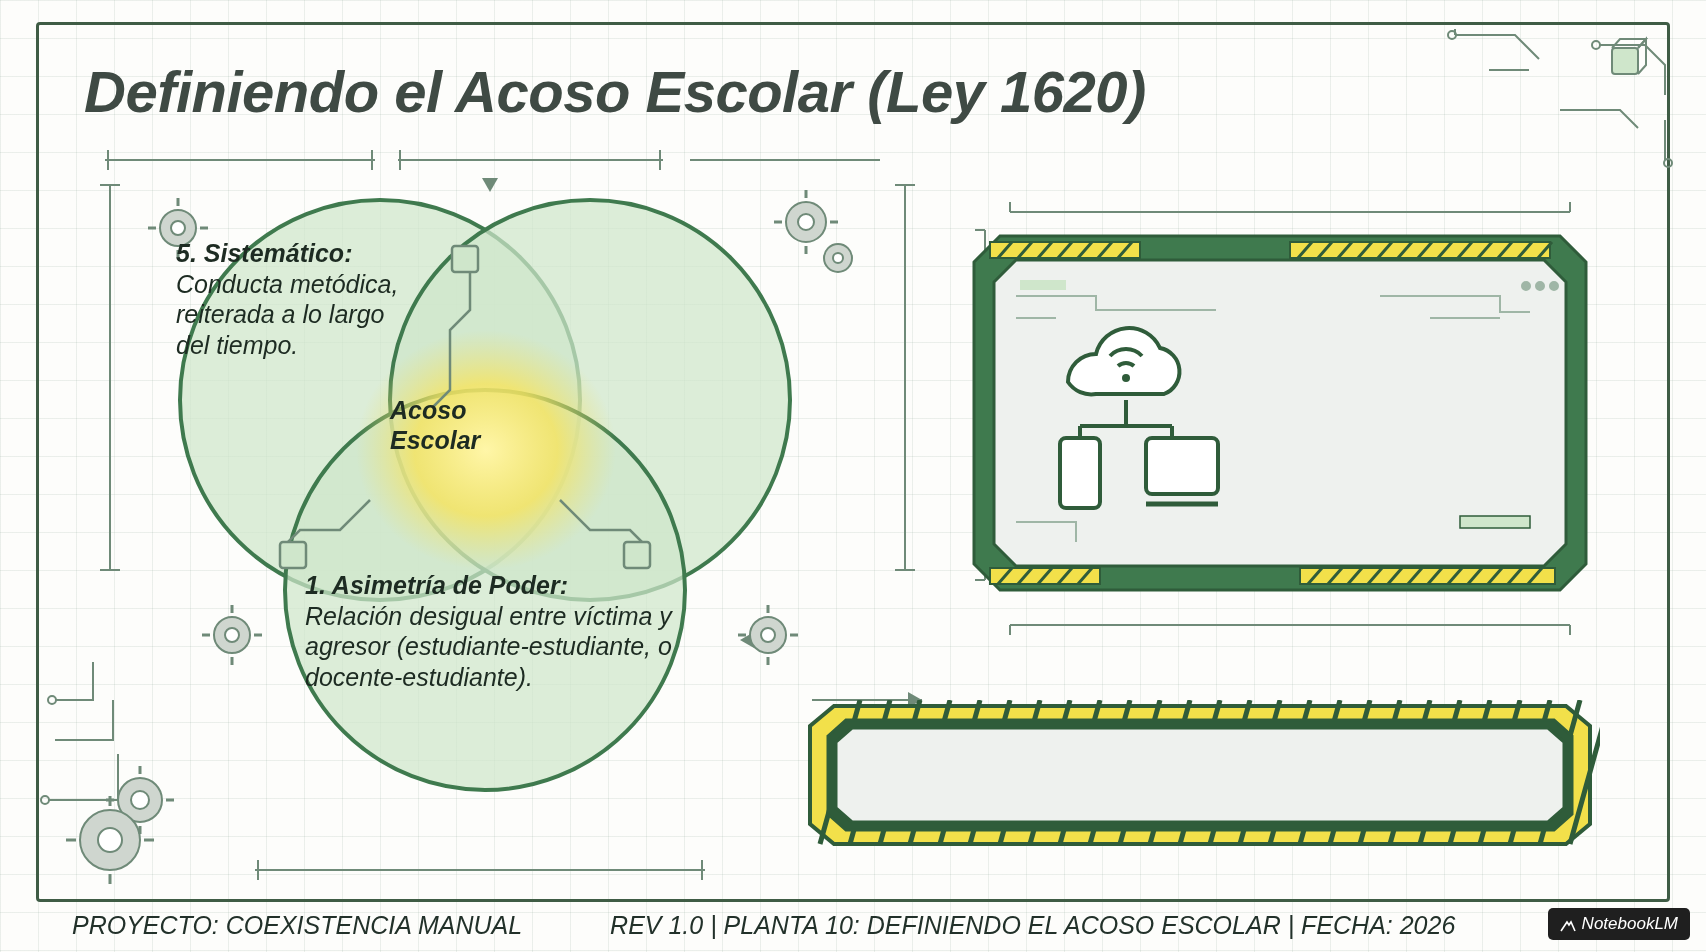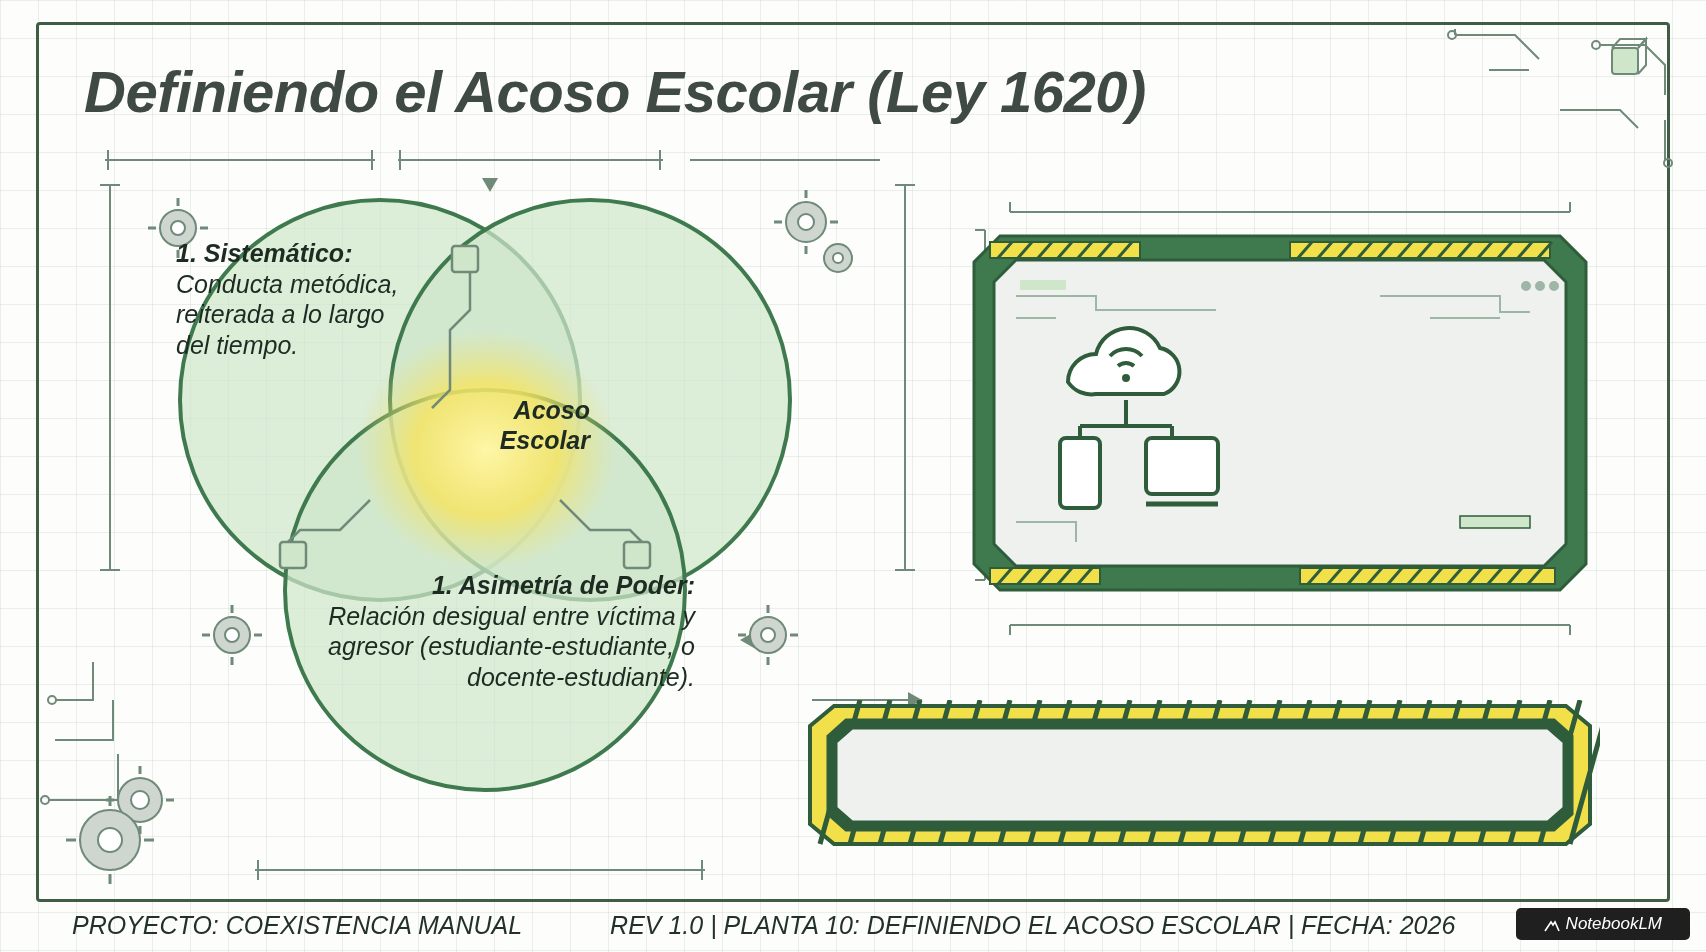--- a/index.html
+++ b/index.html
@@ -52,21 +52,21 @@
   
   #venn {
     position: absolute;
     left: 90px; top: 150px;
     width: 780px; height: 680px;
   }
   .venn-label {
     position: absolute;
     color: #1d2b22;
     line-height: 1.22;
-    text-align: right;
+    text-align: left;
   }
   .venn-label b { font-weight: bold; }
   #label-sist {
     left: 86px; top: 88px; width: 230px;
     text-align: left;
     font-size: 25px;
   }
   #label-inten {
     left: 470px; top: 88px; width: 240px;
     text-align: left;
@@ -113,21 +113,21 @@
   #footer .f-mid { margin-left: 76px; }
   #nblm {
     position: absolute;
     right: 16px; top: 908px;
     display: flex;
     align-items: center;
     gap: 6px;
     background: #1f1f1f;
     color: #ffffff;
     border-radius: 5px;
-    padding: 6px 28px;
+    padding: 6px 12px;
     font-size: 17px;
   }
   #nblm .mark {
     display: inline-block;
     width: 16px; height: 13px;
   }
 </style>
 </head>
 <body>
 
@@ -235,21 +235,21 @@
         <path d="M380 120 v40 l-20 20 v60 l-18 18"></path>
         <rect x="362" y="96" width="26" height="26" rx="3" fill="#cfe6cb"></rect>
         <path d="M280 350 l-30 30 h-40 l-18 18"></path>
         <rect x="190" y="392" width="26" height="26" rx="3" fill="#cfe6cb"></rect>
         <path d="M470 350 l30 30 h40 l18 18"></path>
         <rect x="534" y="392" width="26" height="26" rx="3" fill="#cfe6cb"></rect>
       </g>
     </svg>
 
     <div class="venn-label" id="label-sist">
-      <b>1. Sistemático:</b><br>
+      <b>5. Sistemático:</b><br>
       <span>Conducta metódica, reiterada a lo largo del tiempo.</span>
     </div>
 
 
     <div class="venn-label" id="label-asim">
       <b>1. Asimetría de Poder:</b><br>
       <span>Relación desigual entre víctima y agresor (estudiante-estudiante, o docente-estudiante).</span>
     </div>
 
     <div class="venn-label" id="label-center" style="white-space:pre-line">Acoso

